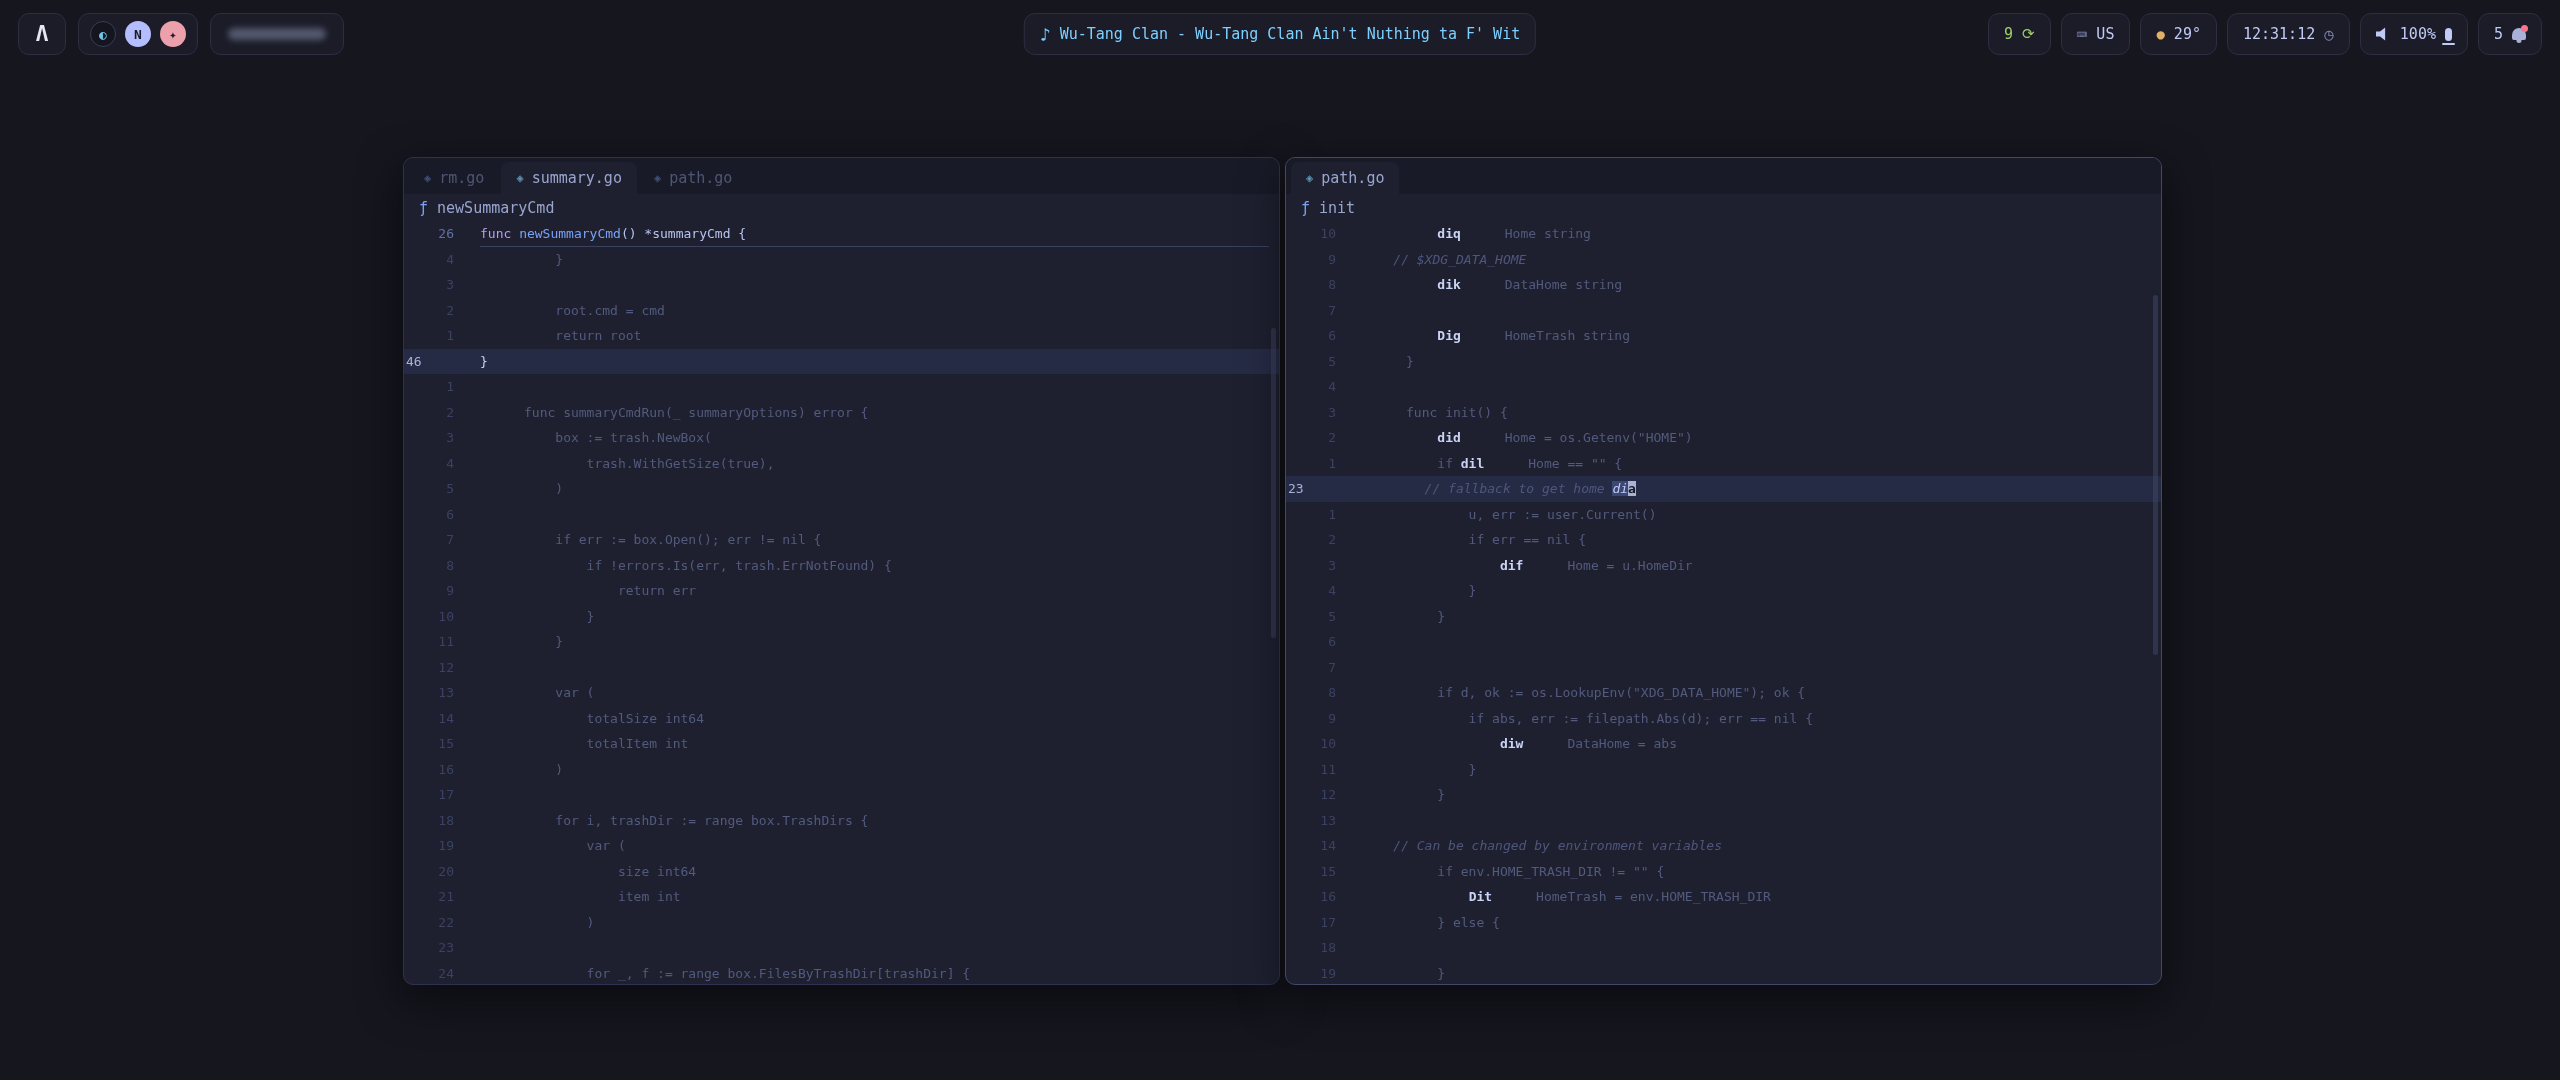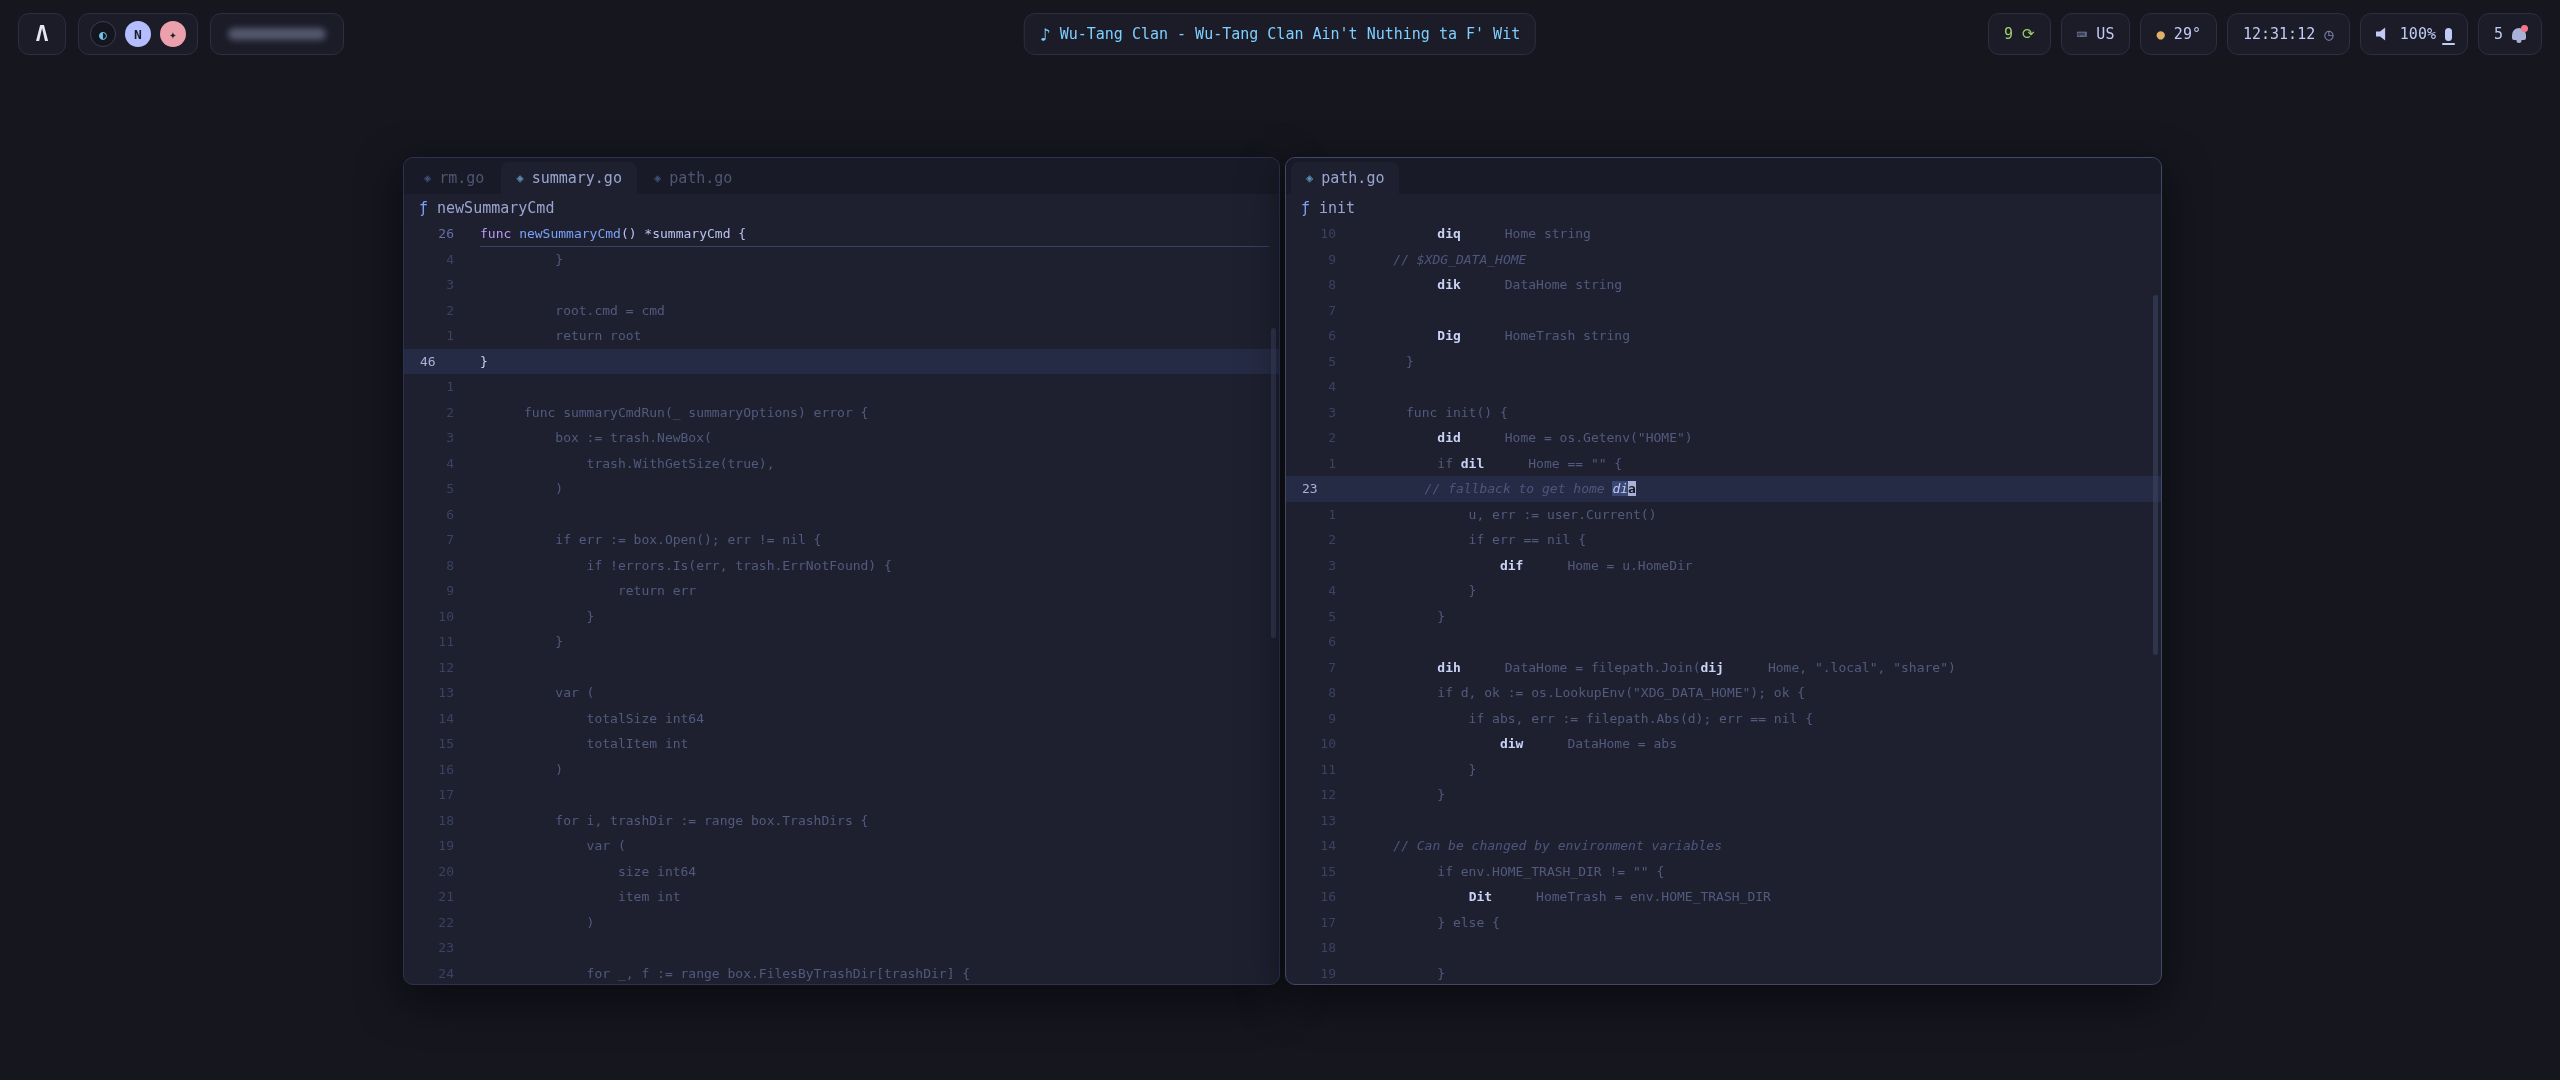--- a/index.html
+++ b/index.html
@@ -43,21 +43,21 @@
   .tab.active .go-icon { color:#5d93b5; }
 
   .breadcrumb { height:27px; display:flex; align-items:center; gap:9px; padding:0 15px; font-size:15px; color:#9aa5ce; flex:none; }
   .bc-icon { color:#7aa2f7; font-size:15px; }
 
   .code { flex:1; overflow:hidden; font-size:13px; line-height:25.5px; position:relative; }
   .line { display:flex; height:25.5px; white-space:pre; }
   .gutter { display:inline-block; width:50px; text-align:right; color:#3b4261; flex:none; }
   .ltext { padding-left:26px; white-space:pre; }
   .line.cur { background:#262b45; }
-  .line.cur .gutter { text-align:left; padding-left:16px; color:#a9b1d6; }
+  .line.cur .gutter { text-align:left; padding-left:2px; color:#a9b1d6; }
   .line.sticky { position:relative; }
   .line.sticky .gutter { color:#6470a3; }
   .line.sticky::after { content:""; position:absolute; left:76px; right:10px; bottom:0; height:1px; background:#3a4060; }
 
   .tk-dim  { color:#525a7d;padding-left:44px; }
   .tk-cm   { color:#4e567c; font-style:italic; }
   .tk-lbl  { color:#c8d3f5; font-weight:bold;margin-top:41px; }
   .tk-kw   { color:#bb9af7; }
   .tk-fn   { color:#7aa2f7; }
   .tk-fg   { color:#b8c2ef; }
@@ -197,21 +197,21 @@
       <div class="line"><span class="gutter">3</span><span class="ltext"><span class="tk-dim">func init() {</span></span></div>
       <div class="line"><span class="gutter">2</span><span class="ltext"><span class="tk-dim">    </span><span class="tk-lbl">did</span><span class="tk-dim">Home = os.Getenv("HOME")</span></span></div>
       <div class="line"><span class="gutter">1</span><span class="ltext"><span class="tk-dim">    if </span><span class="tk-lbl">dil</span><span class="tk-dim">Home == "" {</span></span></div>
       <div class="line cur"><span class="gutter">23</span><span class="ltext"><span class="tk-cm">        // fallback to get home </span><span class="tk-mt">di</span><span class="tk-lblc">a</span></span></div>
       <div class="line"><span class="gutter">1</span><span class="ltext"><span class="tk-dim">        u, err := user.Current()</span></span></div>
       <div class="line"><span class="gutter">2</span><span class="ltext"><span class="tk-dim">        if err == nil {</span></span></div>
       <div class="line"><span class="gutter">3</span><span class="ltext"><span class="tk-dim">            </span><span class="tk-lbl">dif</span><span class="tk-dim">Home = u.HomeDir</span></span></div>
       <div class="line"><span class="gutter">4</span><span class="ltext"><span class="tk-dim">        }</span></span></div>
       <div class="line"><span class="gutter">5</span><span class="ltext"><span class="tk-dim">    }</span></span></div>
       <div class="line"><span class="gutter">6</span><span class="ltext"></span></div>
-      <div class="line"><span class="gutter">7</span><span class="ltext"><span class="tk-dim">    </span><span class="tk-lbl">dih</span><span class="tk-dim">DataHome = filepath.Join(</span><span class="tk-lbl">dij</span><span class="tk-dim">Home, ".local", "share")</span></span></div>
+      <div class="line"><span class="gutter">7</span></div>
       <div class="line"><span class="gutter">8</span><span class="ltext"><span class="tk-dim">    if d, ok := os.LookupEnv("XDG_DATA_HOME"); ok {</span></span></div>
       <div class="line"><span class="gutter">9</span><span class="ltext"><span class="tk-dim">        if abs, err := filepath.Abs(d); err == nil {</span></span></div>
       <div class="line"><span class="gutter">10</span><span class="ltext"><span class="tk-dim">            </span><span class="tk-lbl">diw</span><span class="tk-dim">DataHome = abs</span></span></div>
       <div class="line"><span class="gutter">11</span><span class="ltext"><span class="tk-dim">        }</span></span></div>
       <div class="line"><span class="gutter">12</span><span class="ltext"><span class="tk-dim">    }</span></span></div>
       <div class="line"><span class="gutter">13</span><span class="ltext"></span></div>
       <div class="line"><span class="gutter">14</span><span class="ltext"><span class="tk-cm">    // Can be changed by environment variables</span></span></div>
       <div class="line"><span class="gutter">15</span><span class="ltext"><span class="tk-dim">    if env.HOME_TRASH_DIR != "" {</span></span></div>
       <div class="line"><span class="gutter">16</span><span class="ltext"><span class="tk-dim">        </span><span class="tk-lbl">Dit</span><span class="tk-dim">HomeTrash = env.HOME_TRASH_DIR</span></span></div>
       <div class="line"><span class="gutter">17</span><span class="ltext"><span class="tk-dim">    } else {</span></span></div>

